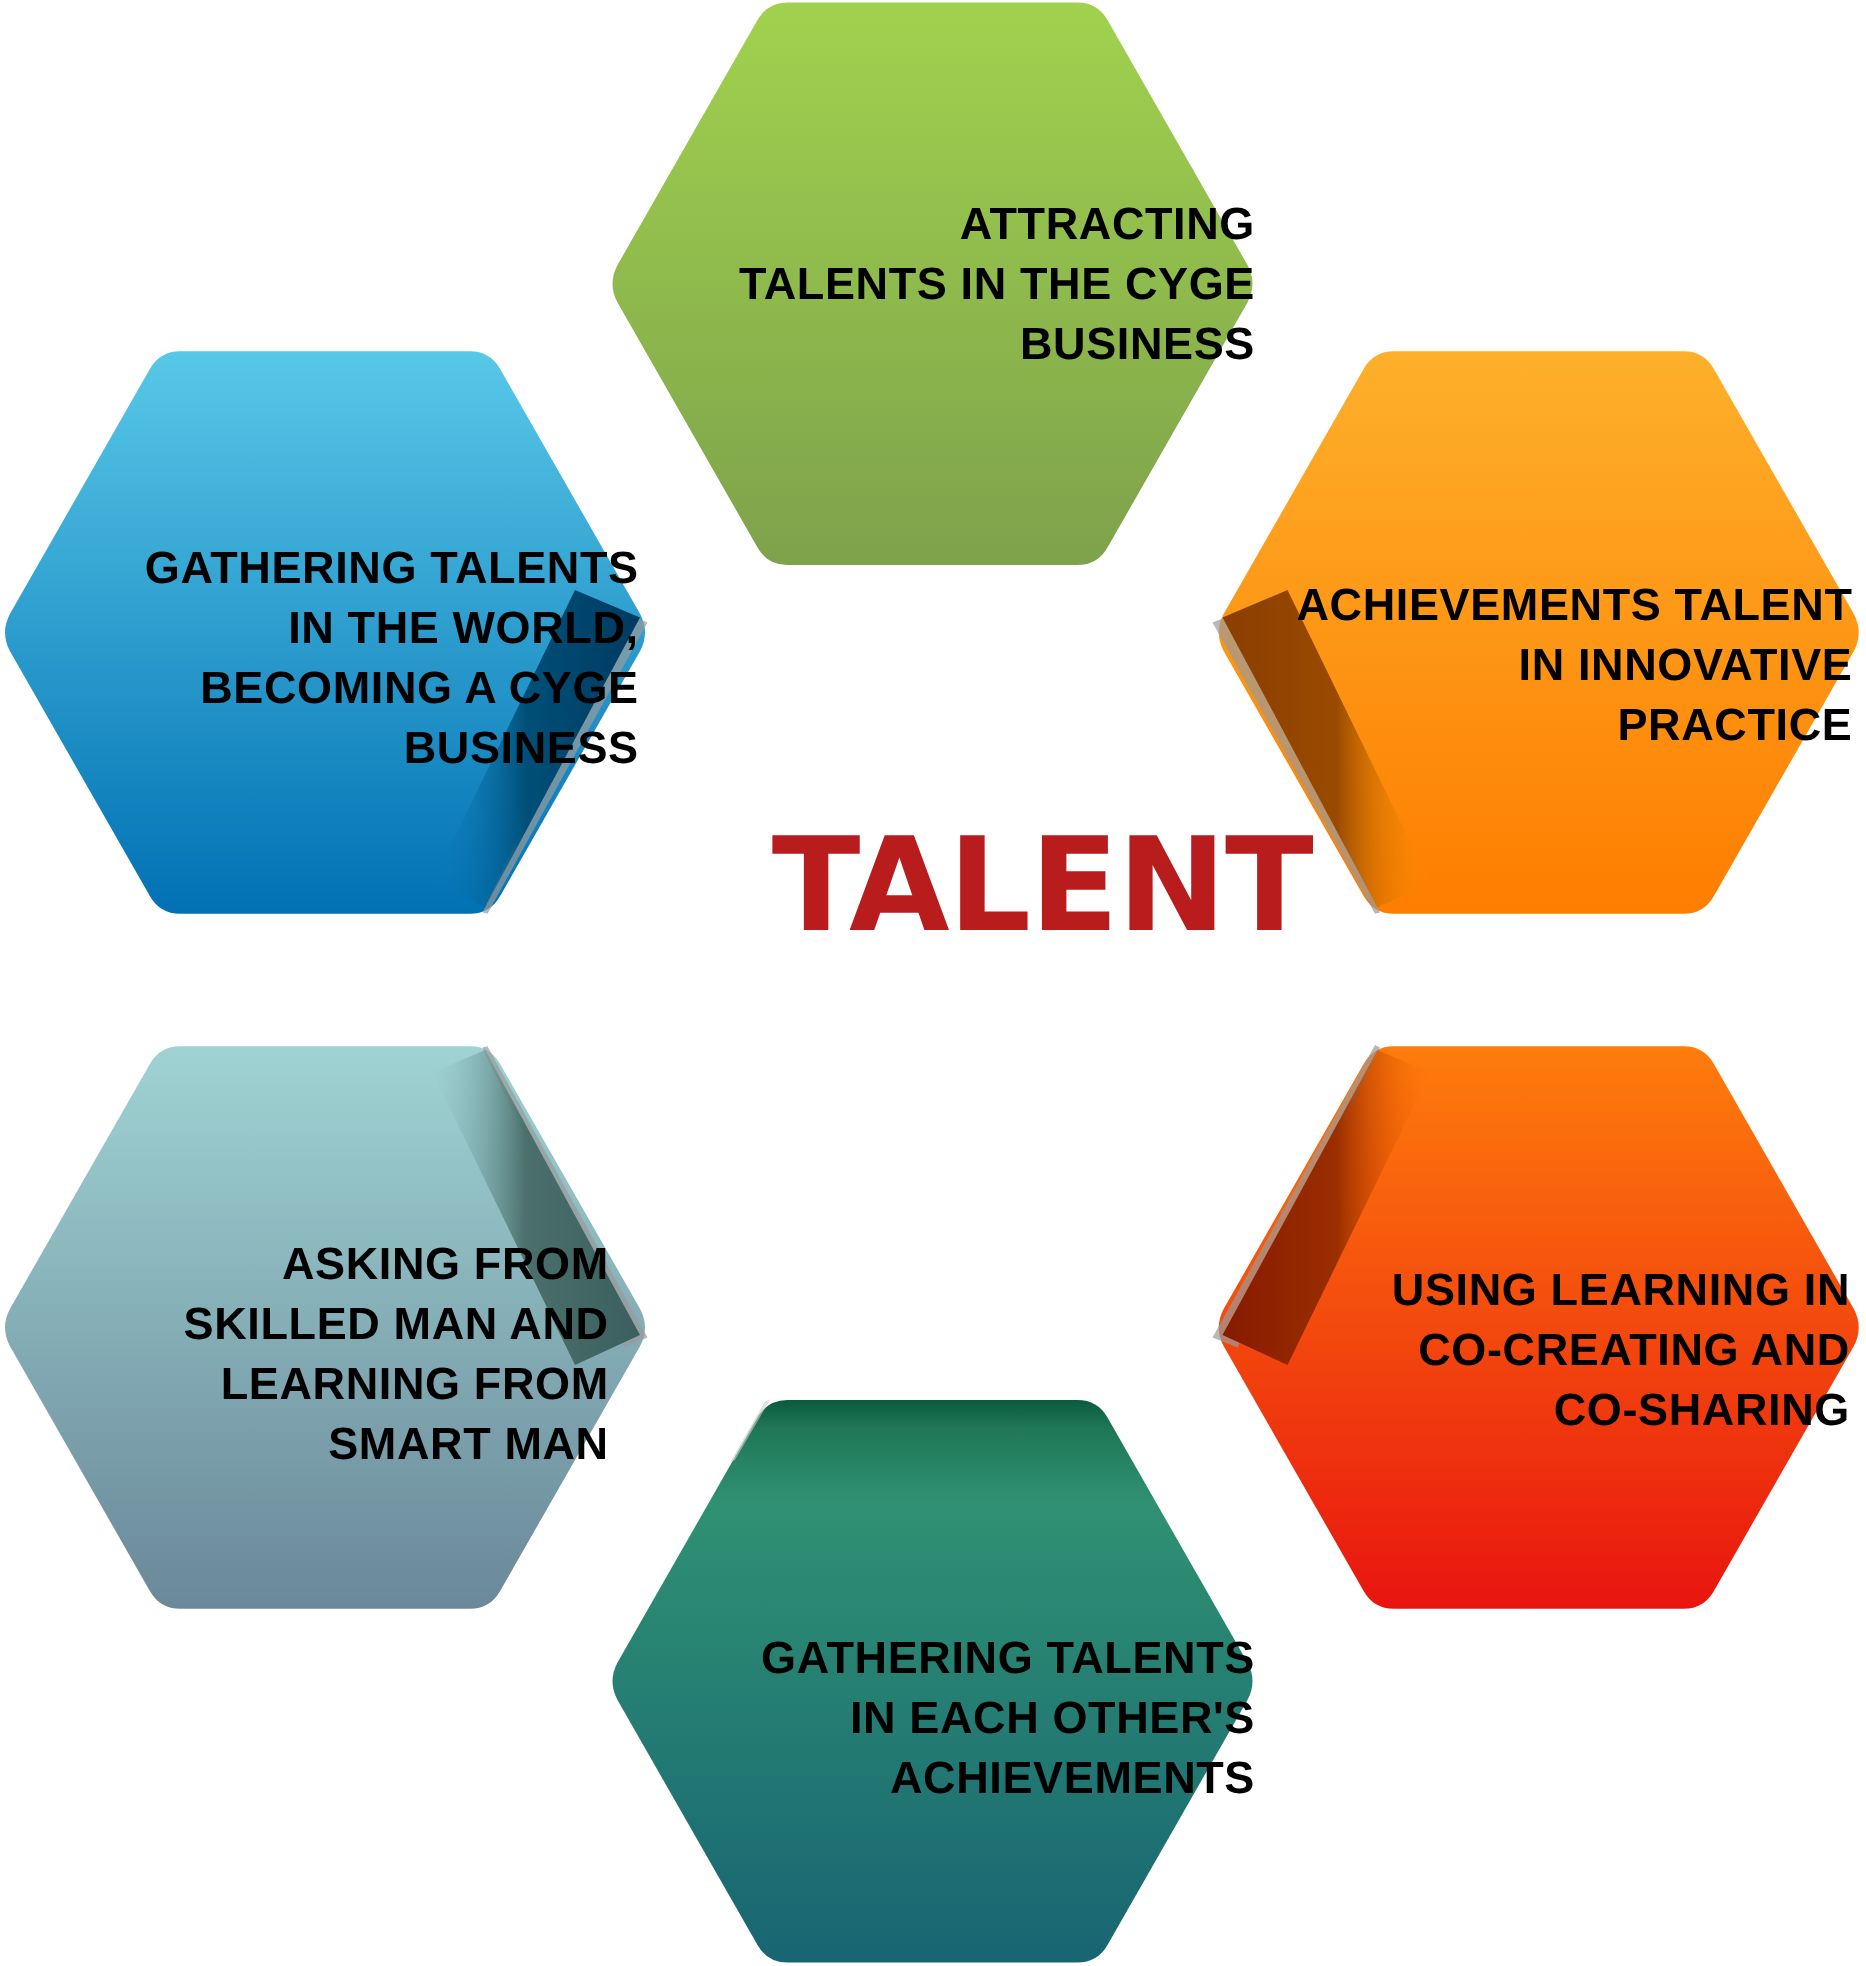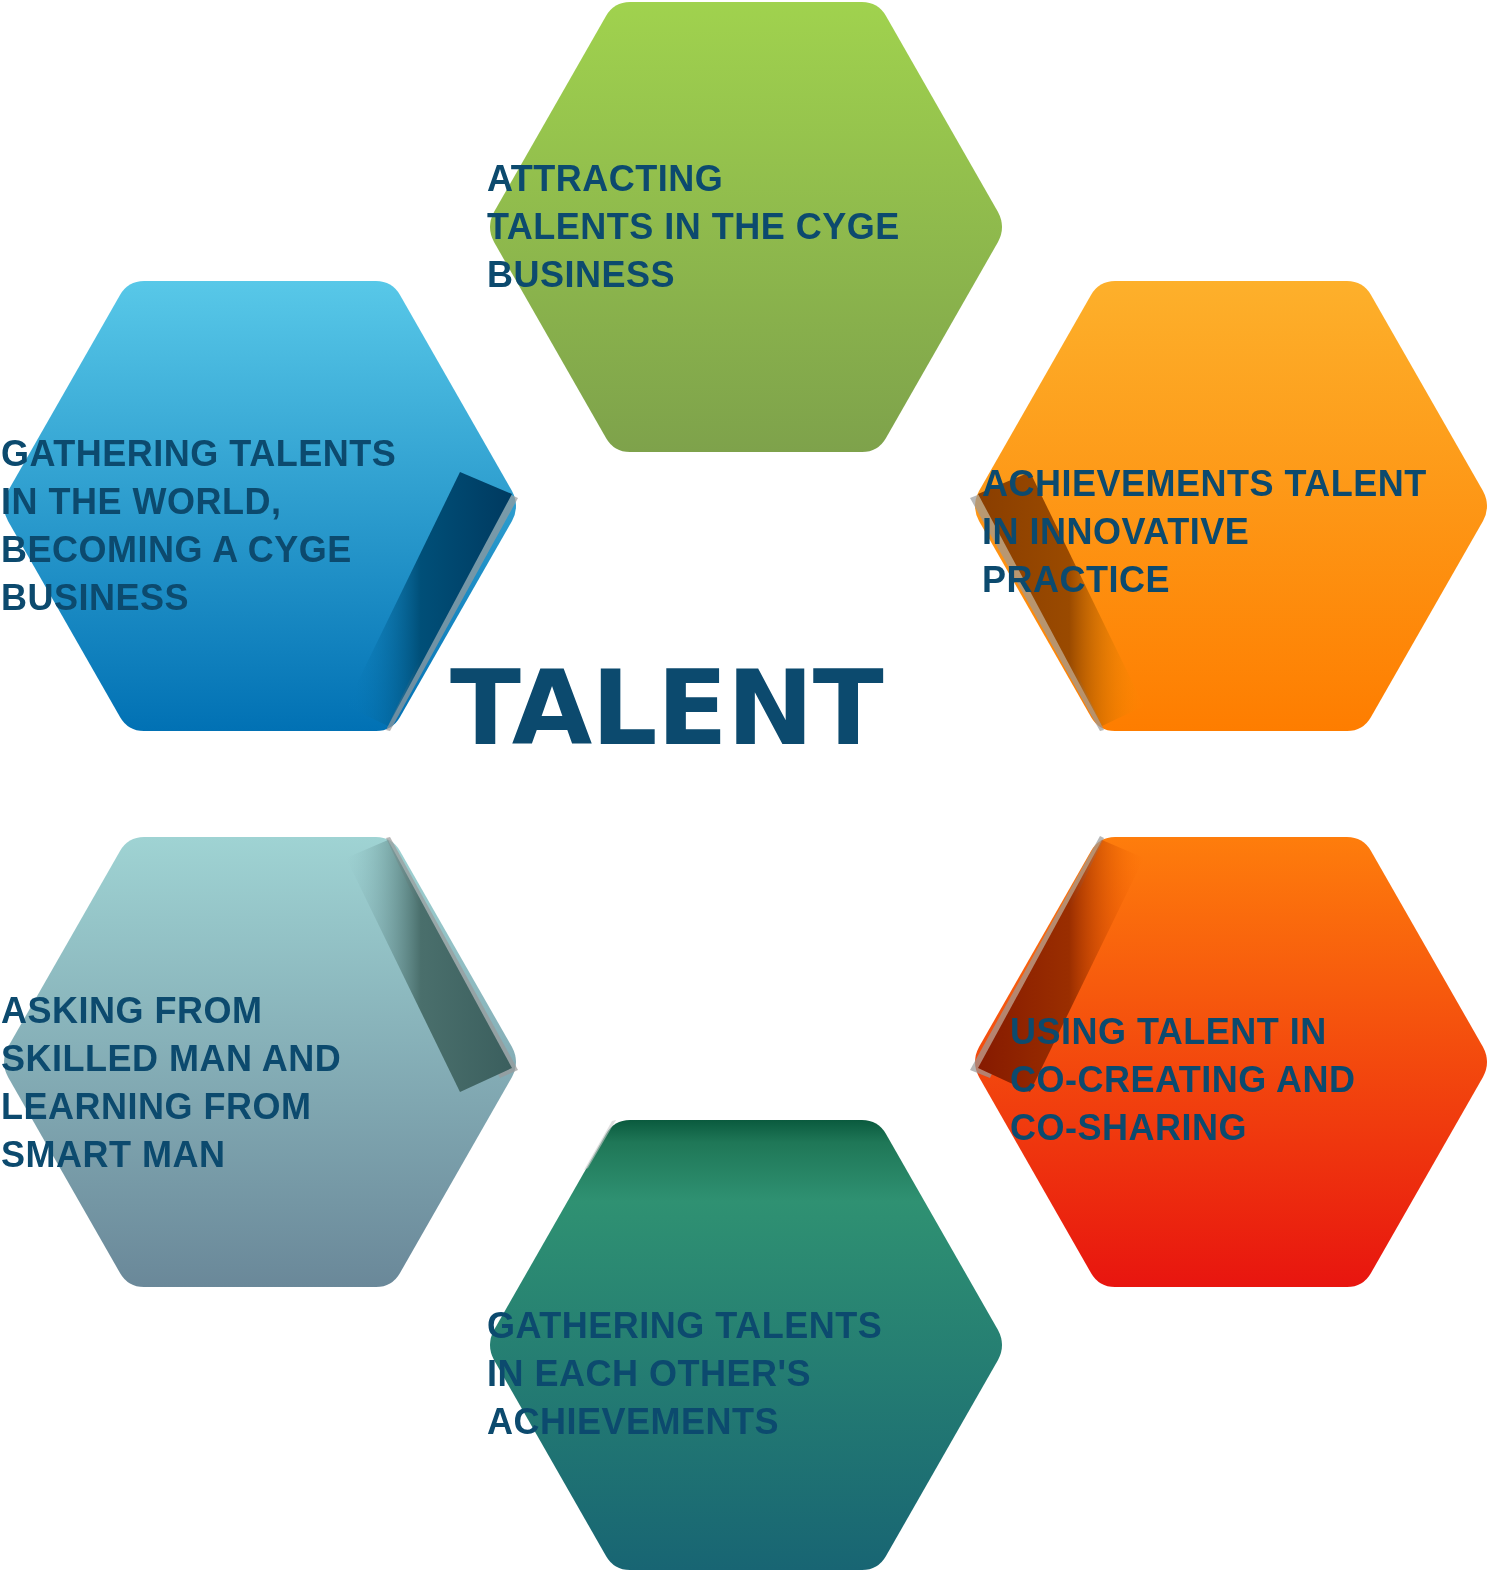--- a/index.html
+++ b/index.html
@@ -1,34 +1,34 @@
 <!DOCTYPE html>
 <html><head>
 <meta charset="utf-8">
 <style>
   html, body { margin: 0; padding: 0; background: #ffffff; }
   body { width: 1493px; height: 1573px; position: relative; overflow: hidden;
          font-family: "Liberation Sans", "DejaVu Sans", sans-serif; }
   #stage { position: absolute; left: 0; top: 0; width: 1493px; height: 1573px; }
   .hex-label {
     position: absolute;
-    color: #0c4a6e;
+    color: #000000;
     font-weight: bold;
     font-size: 36px;
     line-height: 48px;
-    text-align: left;
+    text-align: right;
     white-space: pre-line;
     letter-spacing: 0.5px;
     font-family: "Liberation Sans", "DejaVu Sans", sans-serif;
   }
   #title {
     position: absolute;
     left: 450px; top: 660px; width: 600px;
-    text-align: left;
-    color: #0c4a6e;
+    text-align: right;
+    color: #b91c1c;
     font-weight: bold;
     font-size: 104px;
     line-height: 96px;
     letter-spacing: -1px;
     font-family: "DejaVu Sans", "Liberation Sans", sans-serif;
   }
   #title span { display: block; }
 </style>
 </head>
 <body>
@@ -125,21 +125,21 @@
 IN THE WORLD,
 BECOMING A CYGE
 BUSINESS</div>
 <div class="hex-label" style="left:982px; top:460px; width:500px;">ACHIEVEMENTS TALENT
 IN INNOVATIVE
 PRACTICE</div>
 <div class="hex-label" style="left:1px; top:976px; width:486px;margin-top:11px;">ASKING FROM
 SKILLED MAN AND
 LEARNING FROM
 SMART MAN</div>
-<div class="hex-label" style="left:1010px; top:1008px; width:470px;">USING TALENT IN
+<div class="hex-label" style="left:1010px; top:1008px; width:470px;">USING LEARNING IN
 CO-CREATING AND
 CO-SHARING</div>
 <div class="hex-label" style="left:487px; top:1302px; width:517px;">GATHERING TALENTS
 IN EACH OTHER'S
 ACHIEVEMENTS</div>
 
 <div id="title">
   <span>TALENT</span>
 </div>
 

